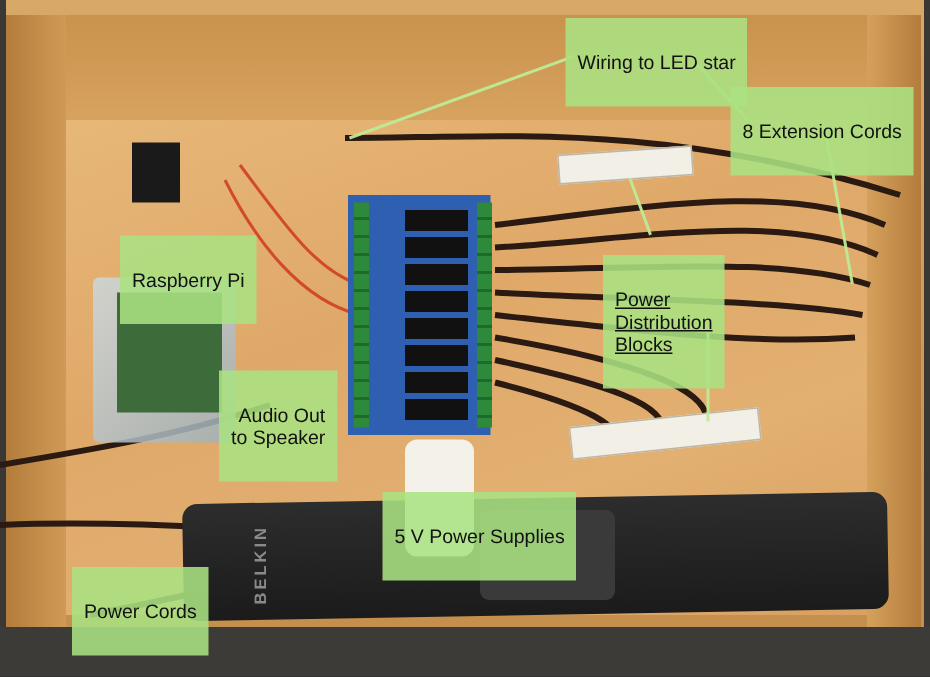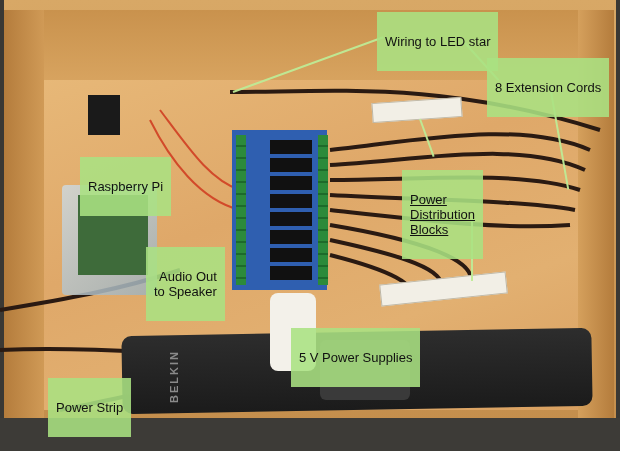--- a/index.html
+++ b/index.html
@@ -91,15 +91,15 @@
   <div class="pointer" style="left:472px;top:218px;width:62px;transform:rotate(90deg)"></div>
 
   <div class="label" style="left:377px;top:12px;">Wiring to LED star</div>
   <div class="label" style="left:487px;top:58px;">8 Extension Cords</div>
   <div class="label" style="left:64px;top:157px;margin-left:16px;">Raspberry Pi</div>
   <div class="label" style="left:402px;top:170px;text-decoration:underline;">Power
 Distribution
 Blocks</div>
   <div class="label" style="left:146px;top:247px;text-align:right;">Audio Out
 to Speaker</div>
-  <div class="label" style="left:255px;top:328px;margin-left:36px;">5 V Power Supplies</div>
-  <div class="label" style="left:48px;top:378px;">Power Strip</div>
+  <div class="label" style="left:255px;top:328px;">5 V Power Supplies</div>
+  <div class="label" style="left:48px;top:378px;">Power Cords</div>
 </div>
 
 </body></html>

